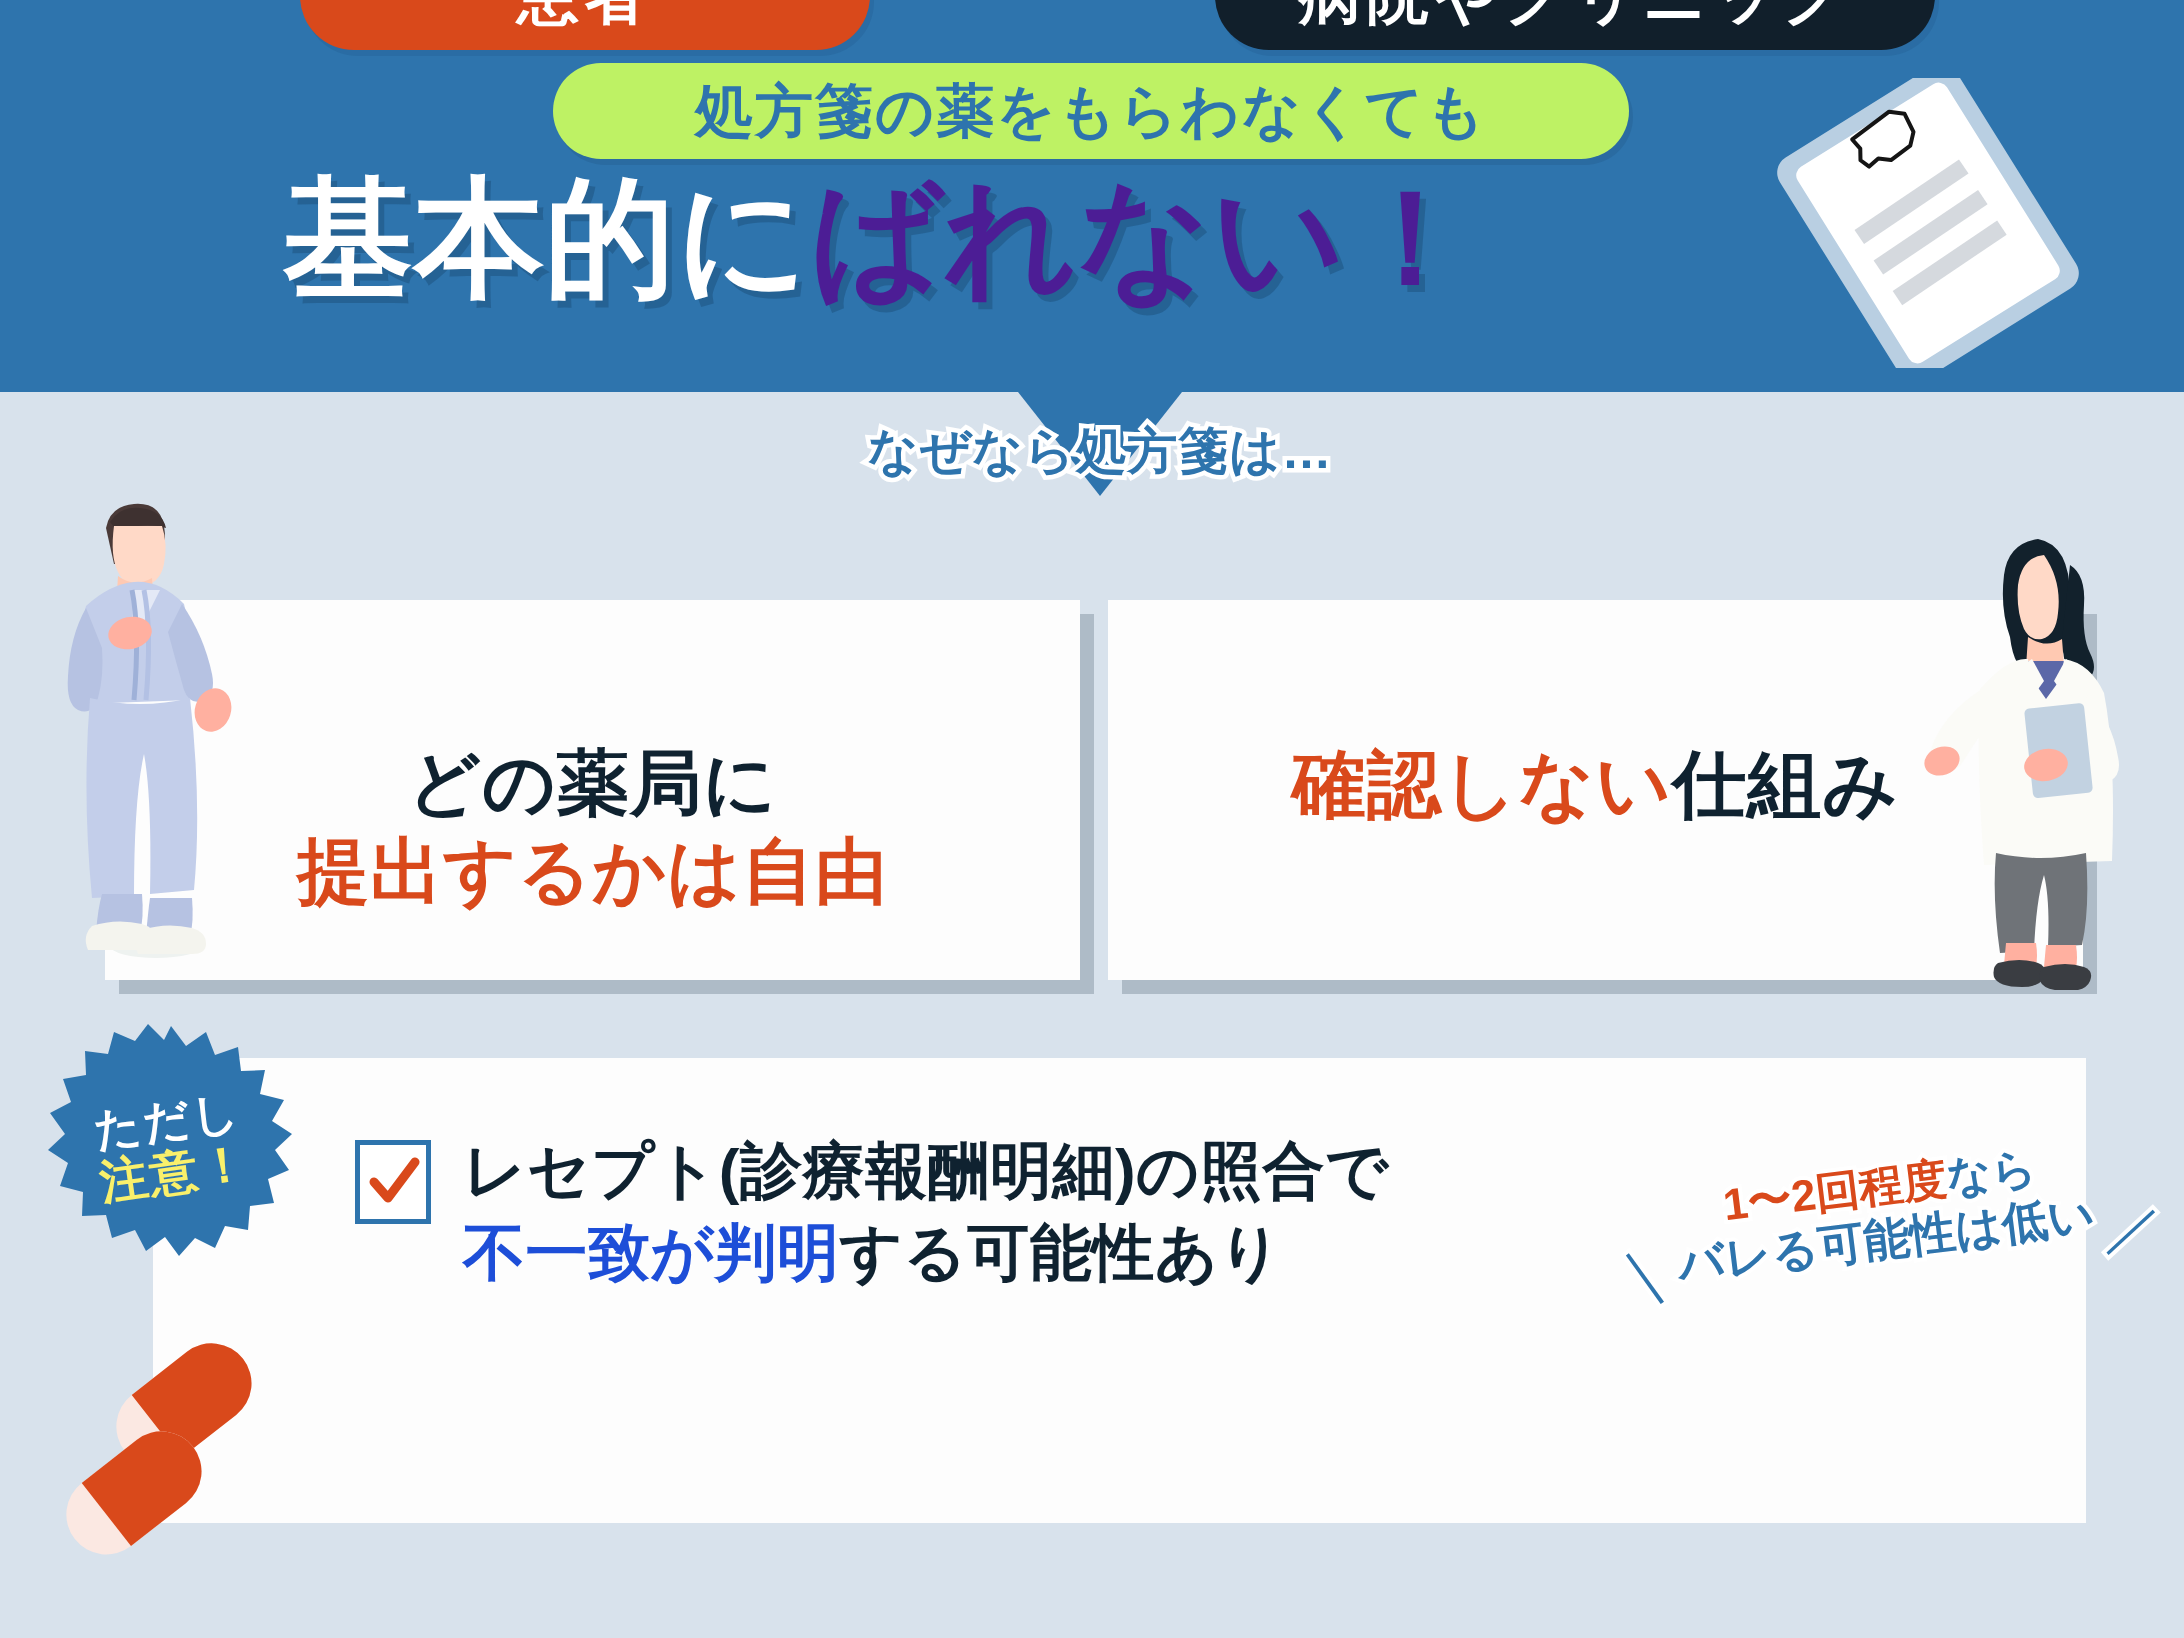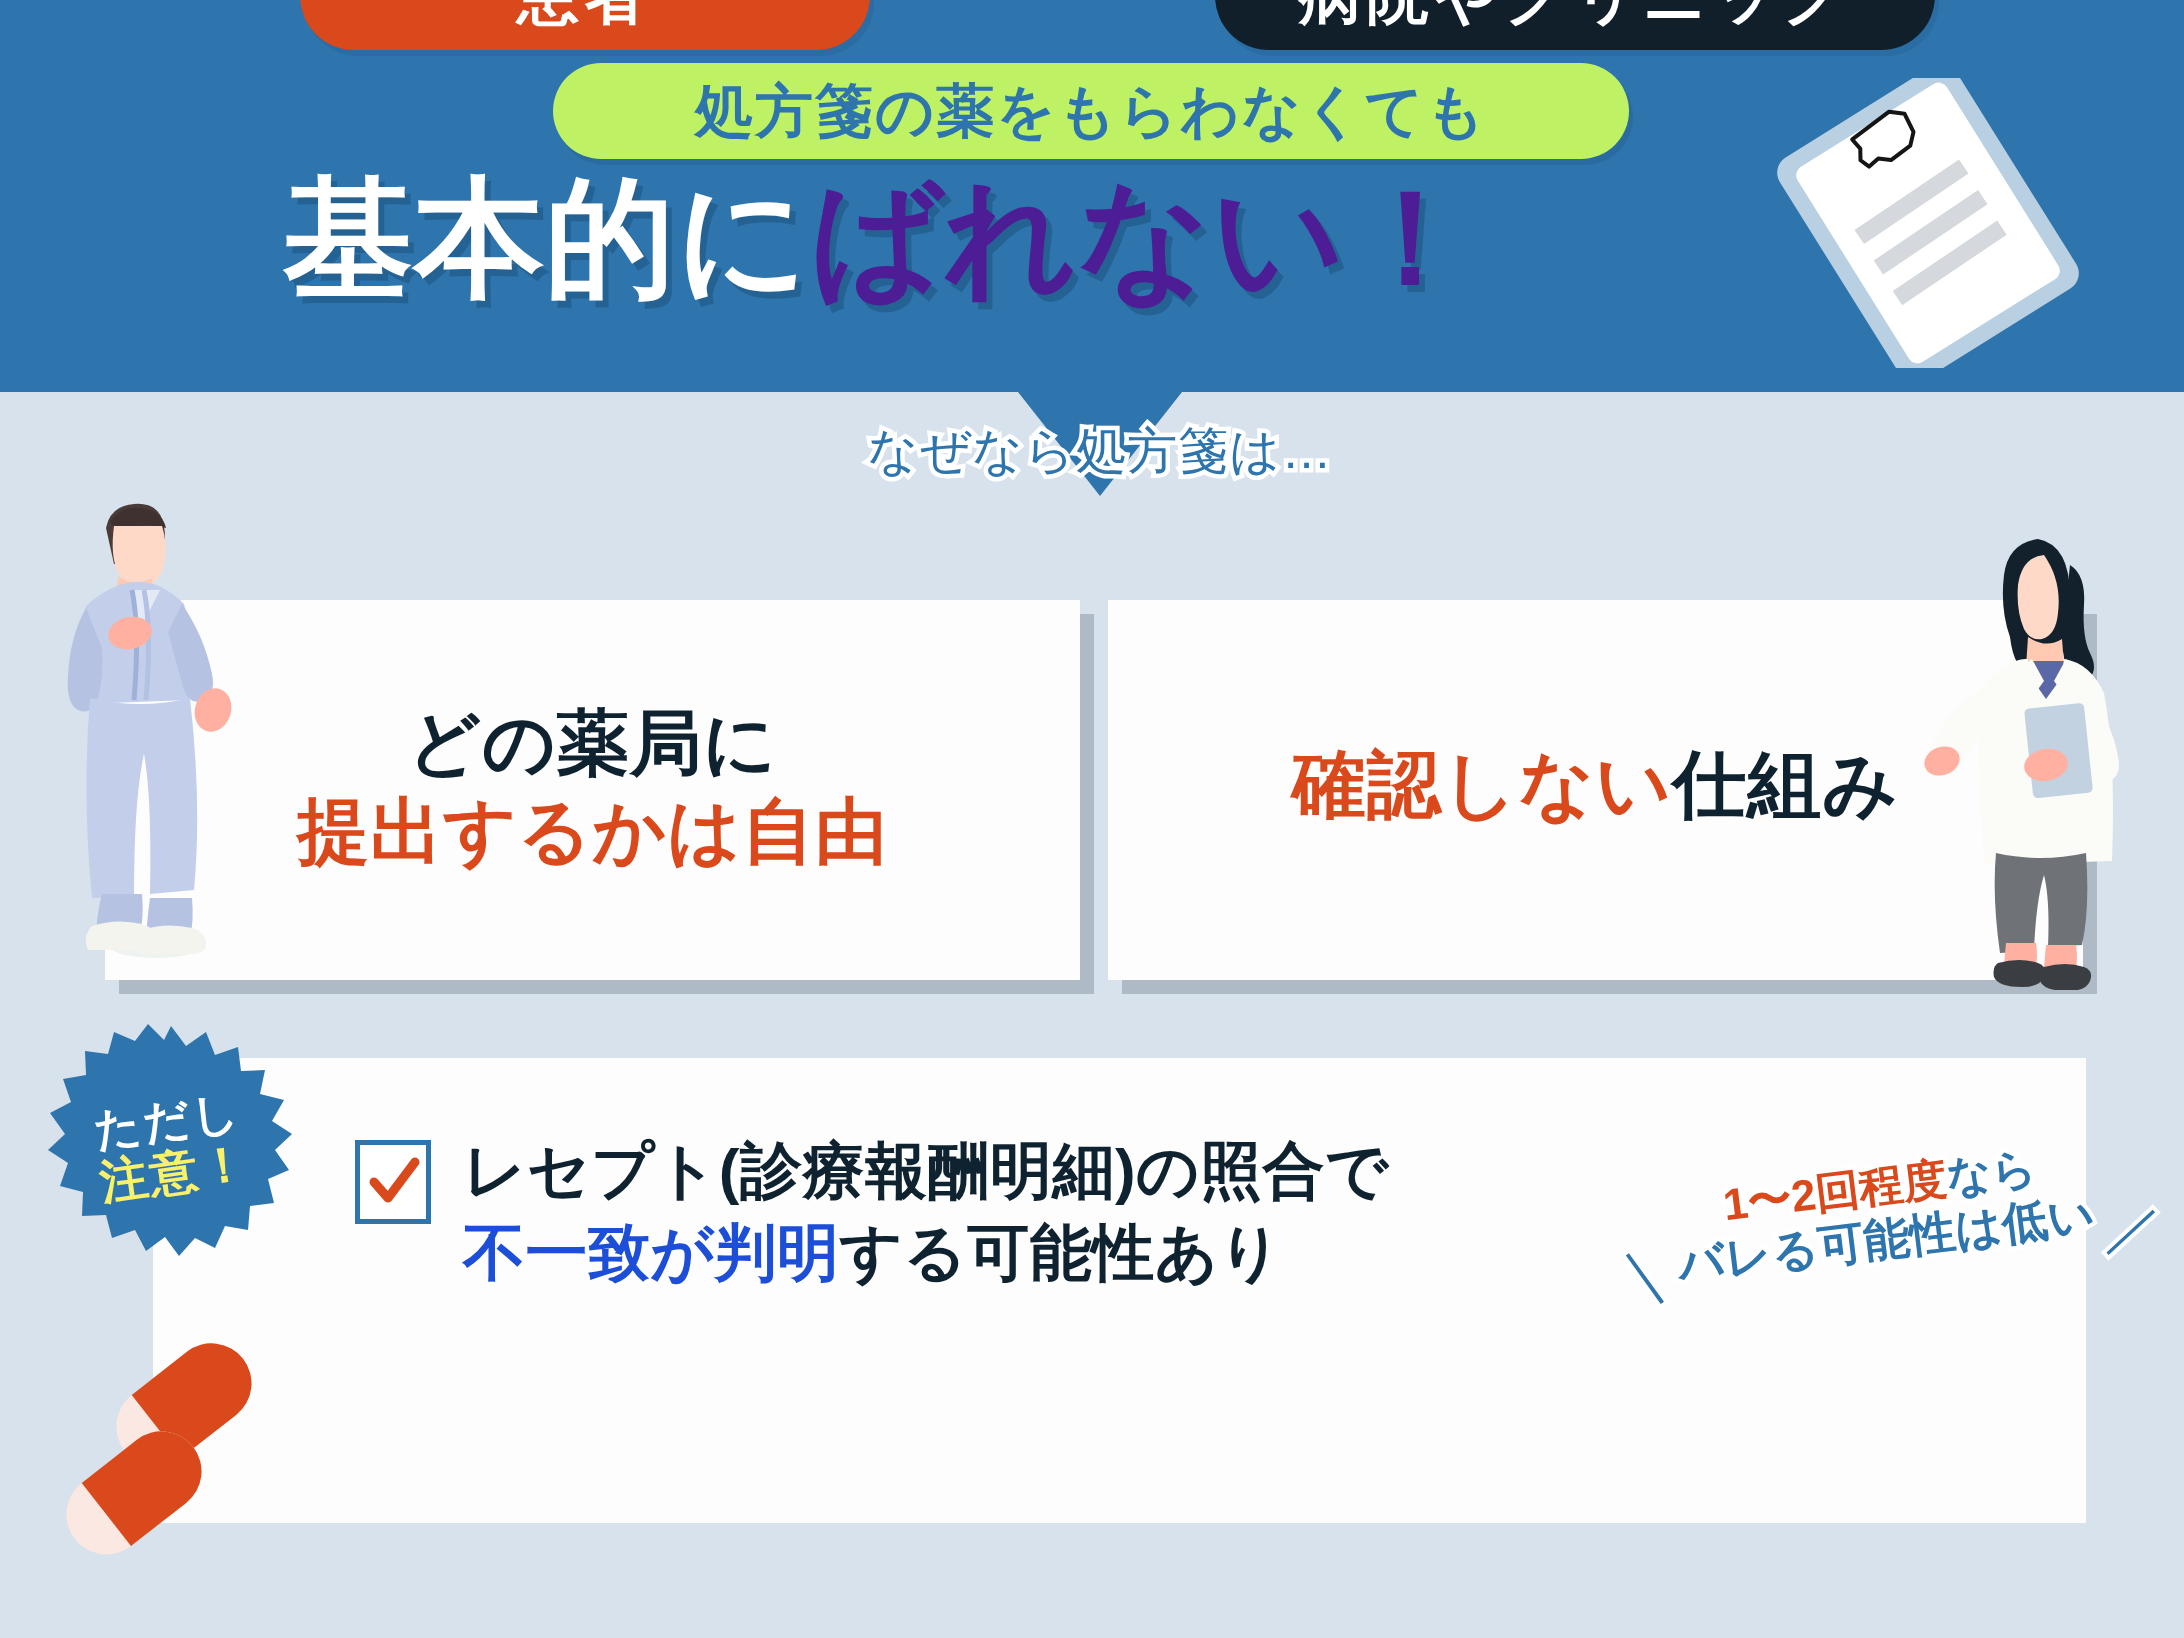--- a/index.html
+++ b/index.html
@@ -50,21 +50,21 @@
   .clipboard{
     position:absolute;left:1758px;top:78px;width:340px;height:290px;z-index:6;
   }
 
   
   .why-label{
     position:absolute;left:840px;top:418px;width:520px;height:70px;
     z-index:9;text-align:center;
   }
   .why-label span{
-    font-size:50px;font-weight:400;color:#2e74ad;letter-spacing:1px;
+    font-size:50px;font-weight:700;color:#2e74ad;letter-spacing:1px;
     -webkit-text-stroke:9px #ffffff;paint-order:stroke fill;
     white-space:nowrap;
   }
 
   
   .card{
     position:absolute;background:#fdfdfd;
     box-shadow:14px 14px 0 rgba(140,155,170,.55);
     z-index:4;
   }
@@ -87,21 +87,21 @@
     font-size:62px;font-weight:800;color:#ffffff;letter-spacing:6px;
     line-height:1;white-space:nowrap;
   }
 
   .card-body{
     position:absolute;text-align:center;z-index:6;
     font-weight:800;line-height:1.22;letter-spacing:1px;
   }
   .body-left{left:105px;top:700px;width:975px;font-size:72px;}
   .body-right{left:1108px;top:740px;width:975px;font-size:74px;}
-  .t-dark{color:#0f2230;}
+  .t-dark{color:#0f2230;margin-top:40px;}
   .t-orange{color:#d9491b;}
 
   
   .person-patient{position:absolute;left:48px;top:498px;width:210px;height:465px;z-index:7;}
   .person-doctor{position:absolute;left:1920px;top:525px;width:250px;height:465px;z-index:7;}
 
   
   .note-panel{
     position:absolute;left:153px;top:1058px;width:1933px;height:465px;
     background:#fdfdfd;z-index:3;

